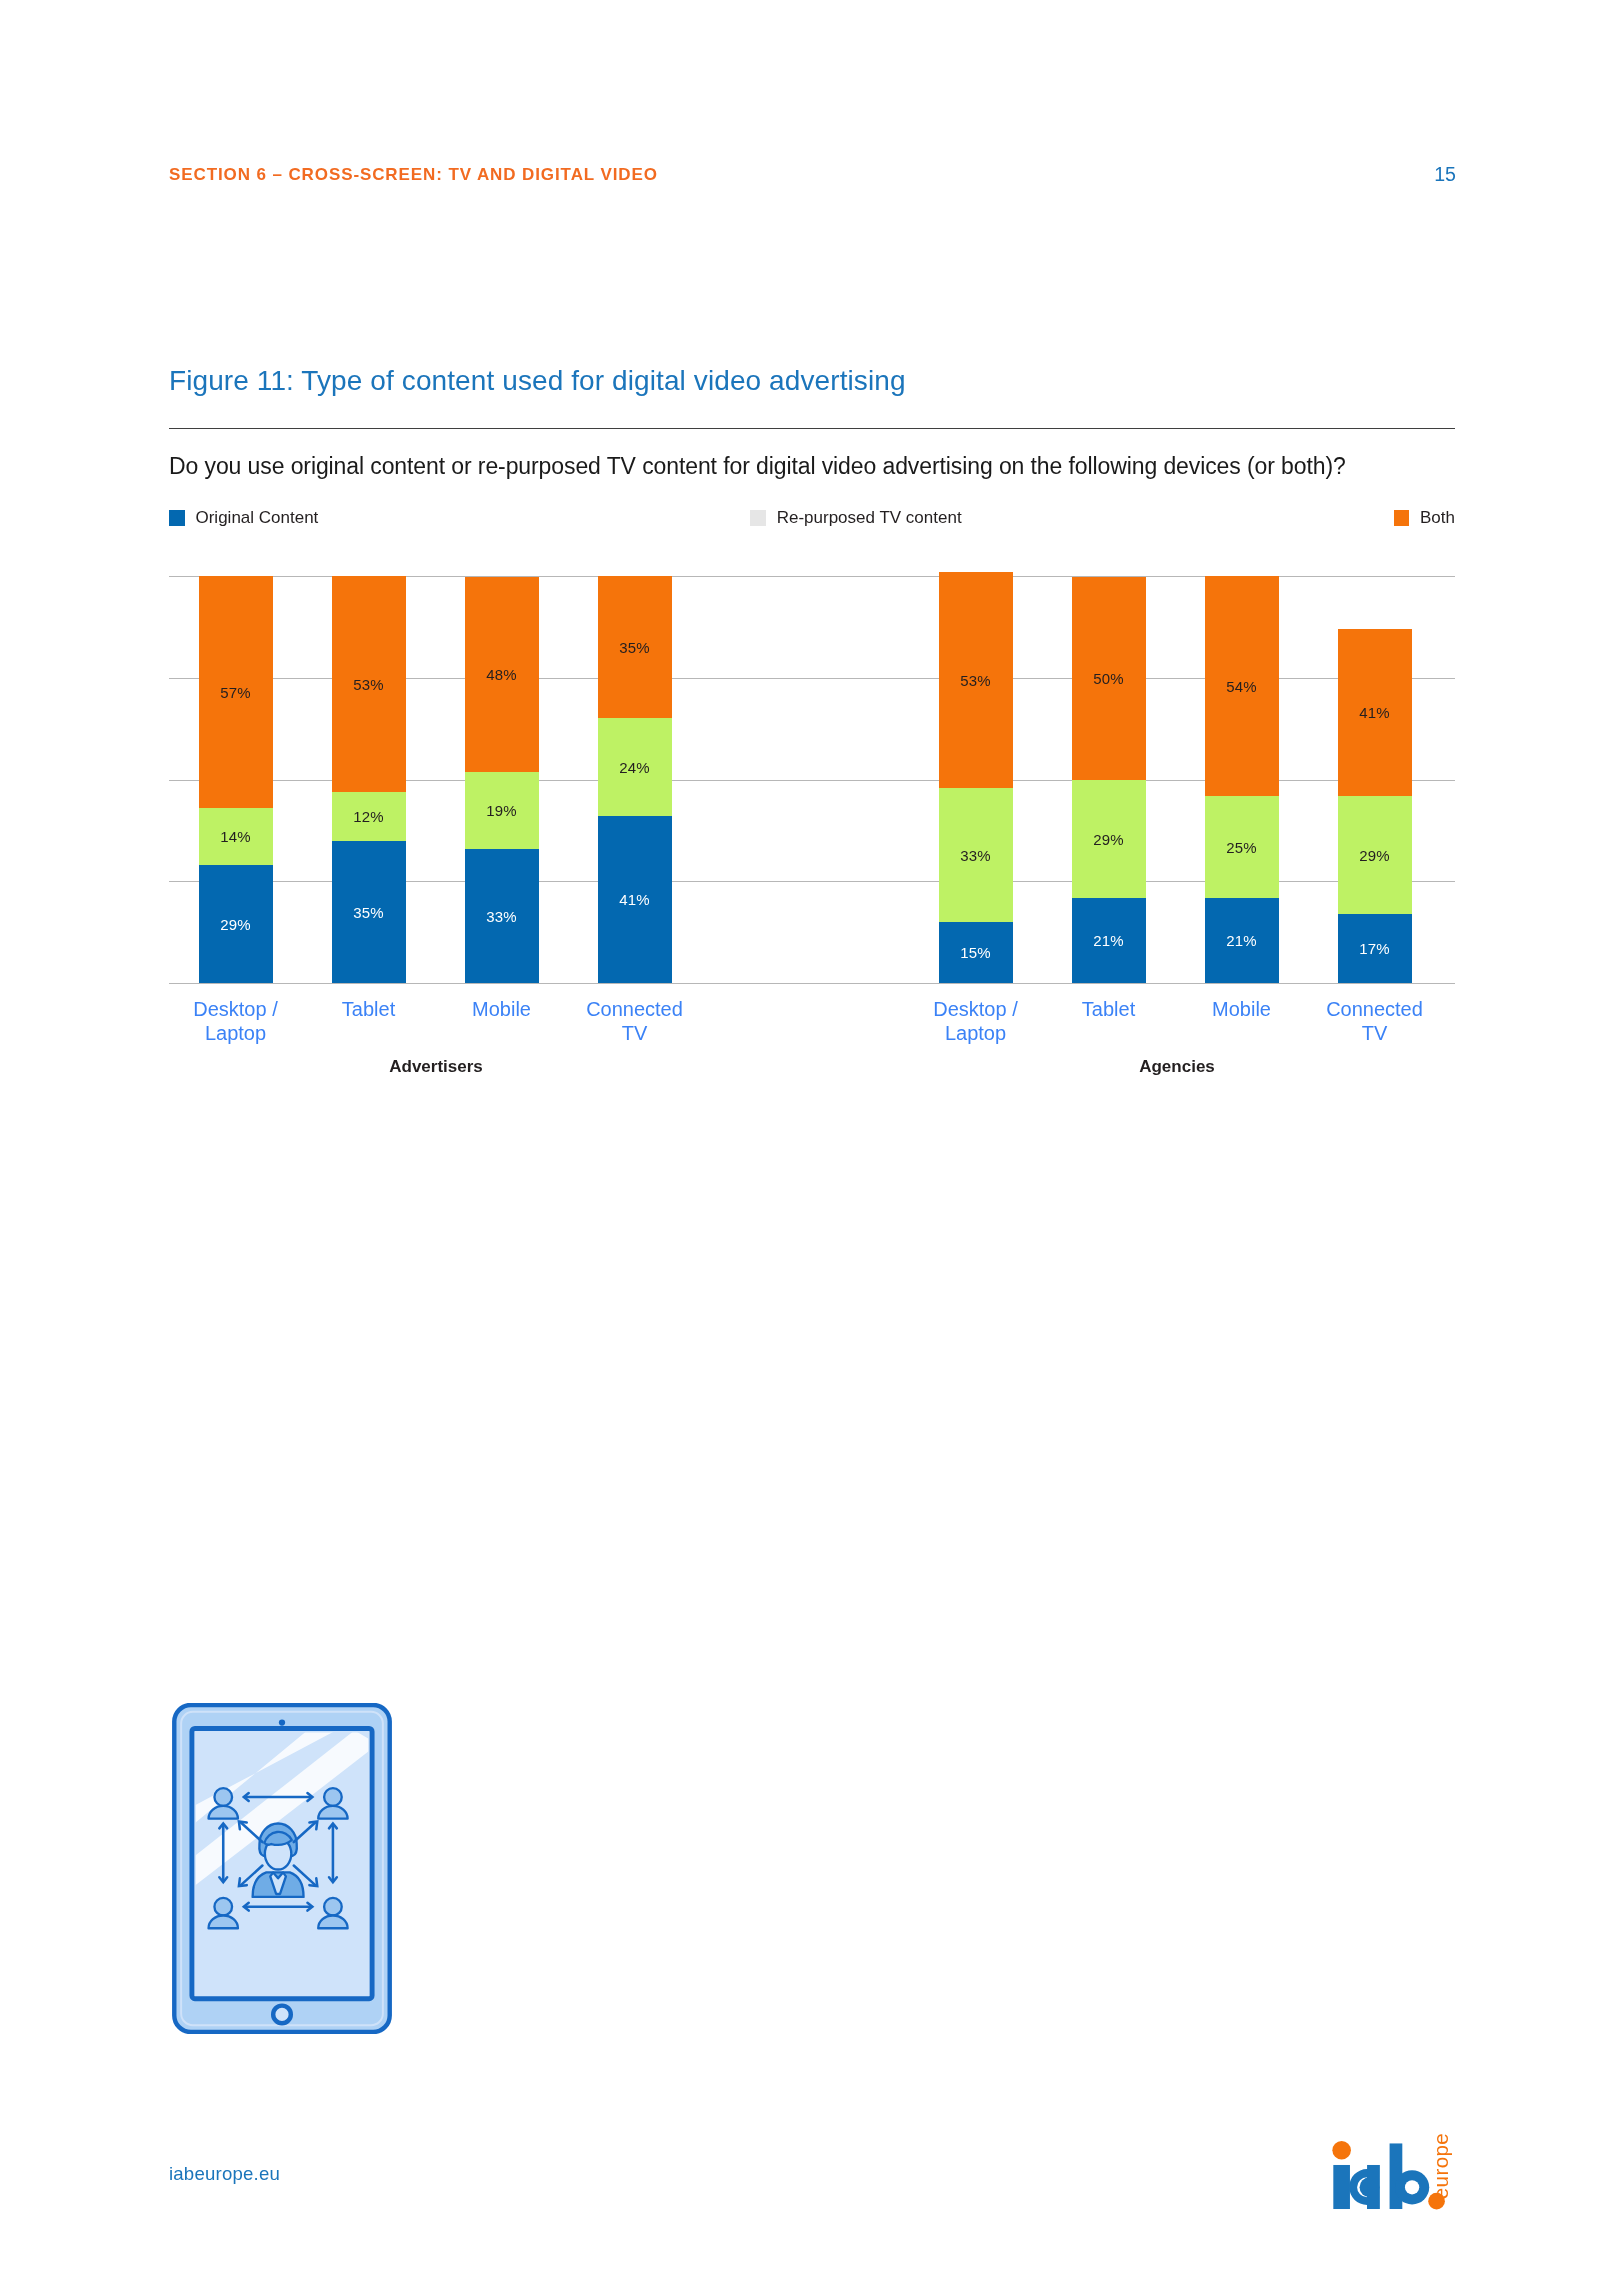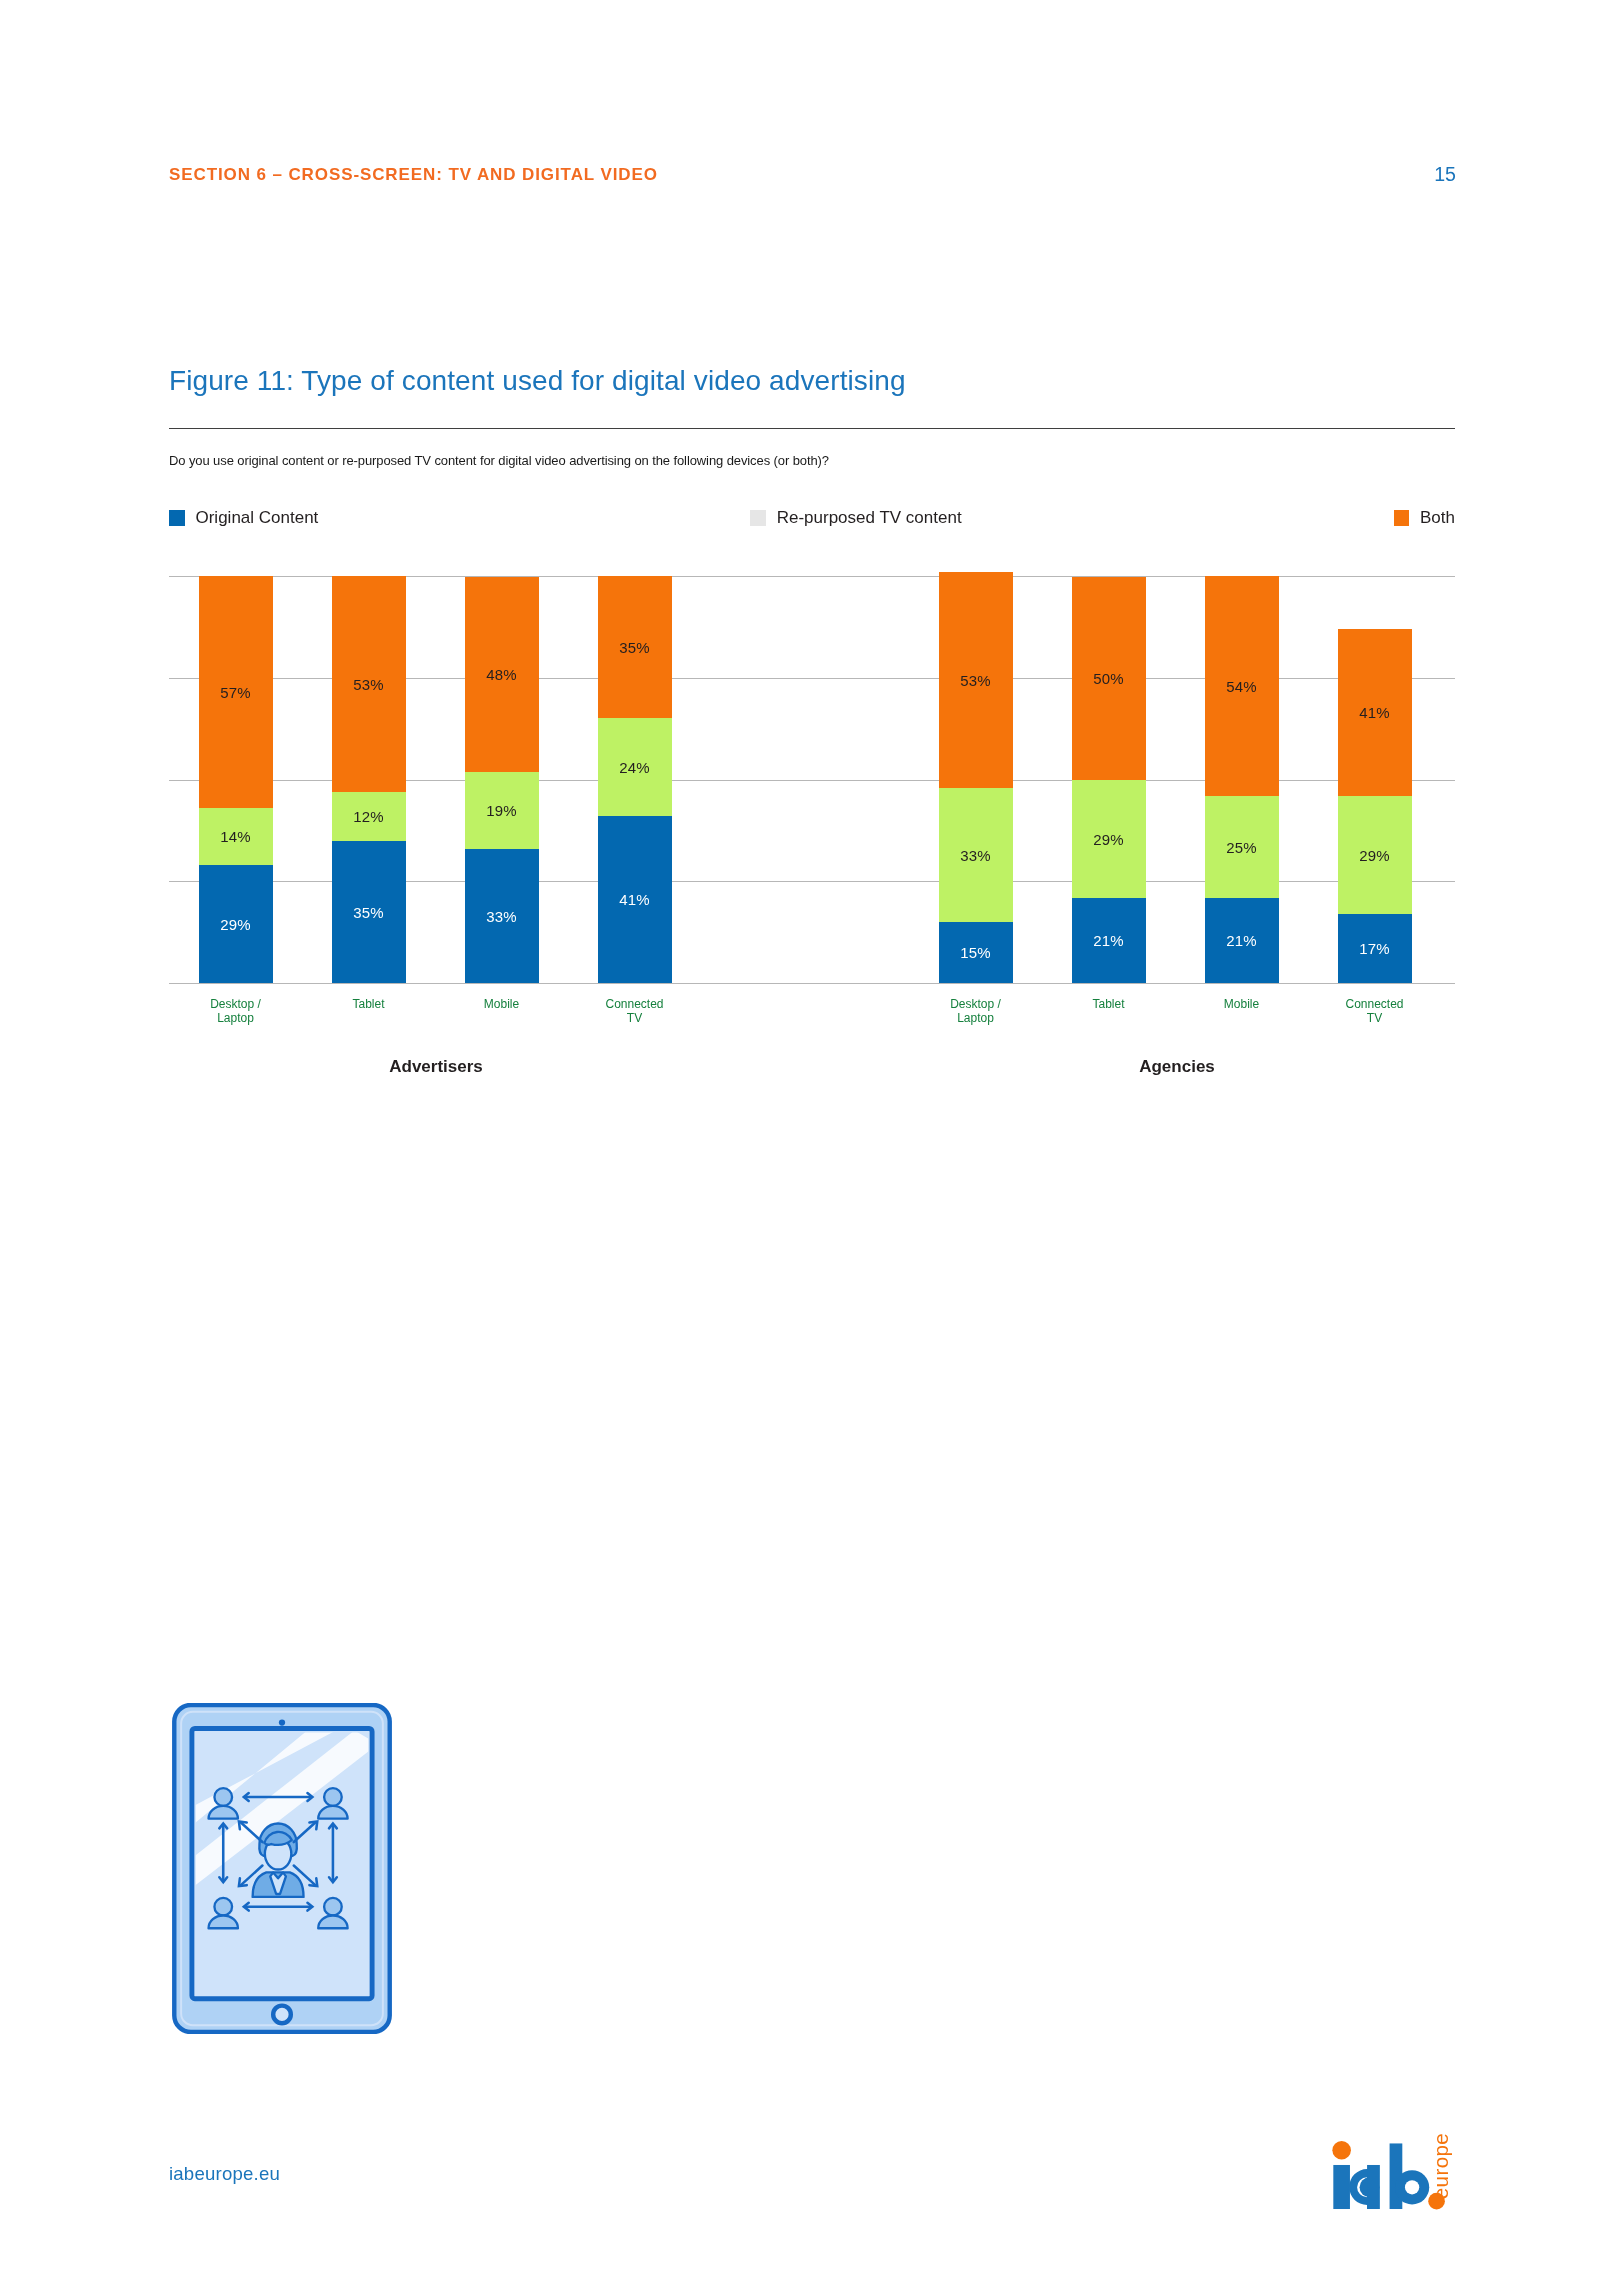--- a/index.html
+++ b/index.html
@@ -59,21 +59,21 @@
     left: 169px;
     top: 428px;
     width: 1286px;
     height: 1px;
     background: #3f3f3f;
   }
   .question {
     position: absolute;
     left: 169px;
     top: 453px;
-    font-size: 13px;
+    font-size: 23px;
     color: #1a1a1a;
     font-weight: 400;
     letter-spacing: -0.1px;
     white-space: nowrap;
   }
 
   
   .legend {
     position: absolute;
     left: 169px;
@@ -175,23 +175,23 @@
   }
   .axis .group { align-items: flex-start; height: auto; }
   .axis .group-gap { height: auto; }
   .axis .barslot {
     height: auto;
     align-items: flex-start;
     justify-content: center;
   }
   .cat-label {
     text-align: center;
-    font-size: 12px;
+    font-size: 20px;
     line-height: 1.22;
-    color: #15803d;
+    color: #3b82f6;
     padding-top: 10.8px;
     white-space: pre-line;
   }
 
   .group-titles {
     position: absolute;
     left: 169px;
     top: 1057px;
     width: 1286px;
     height: 29px;

